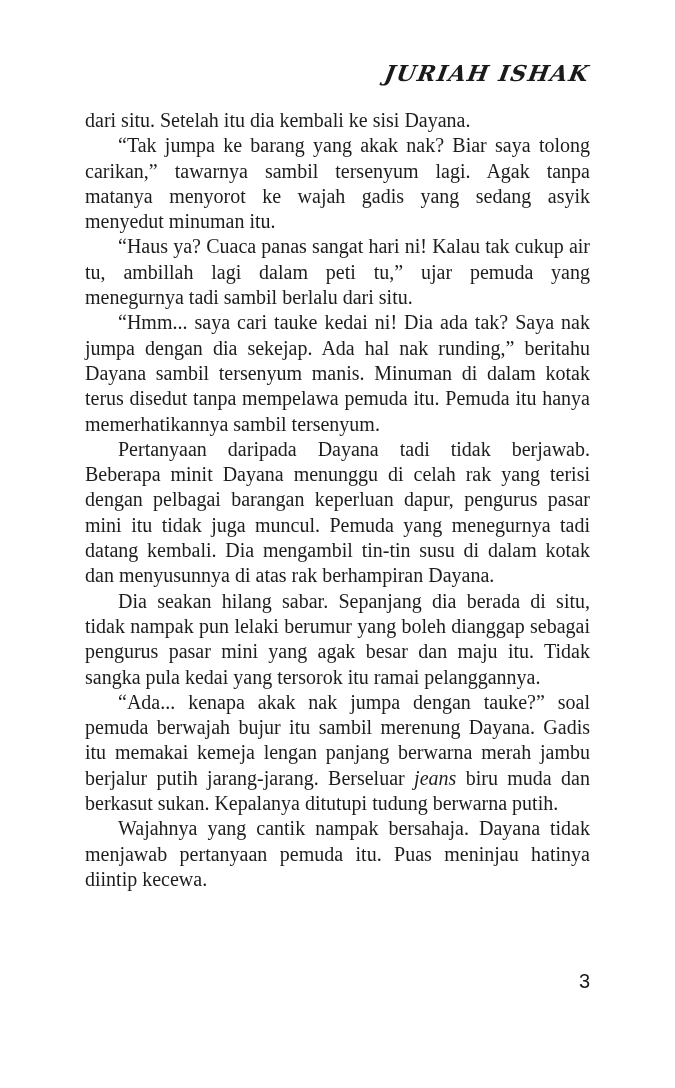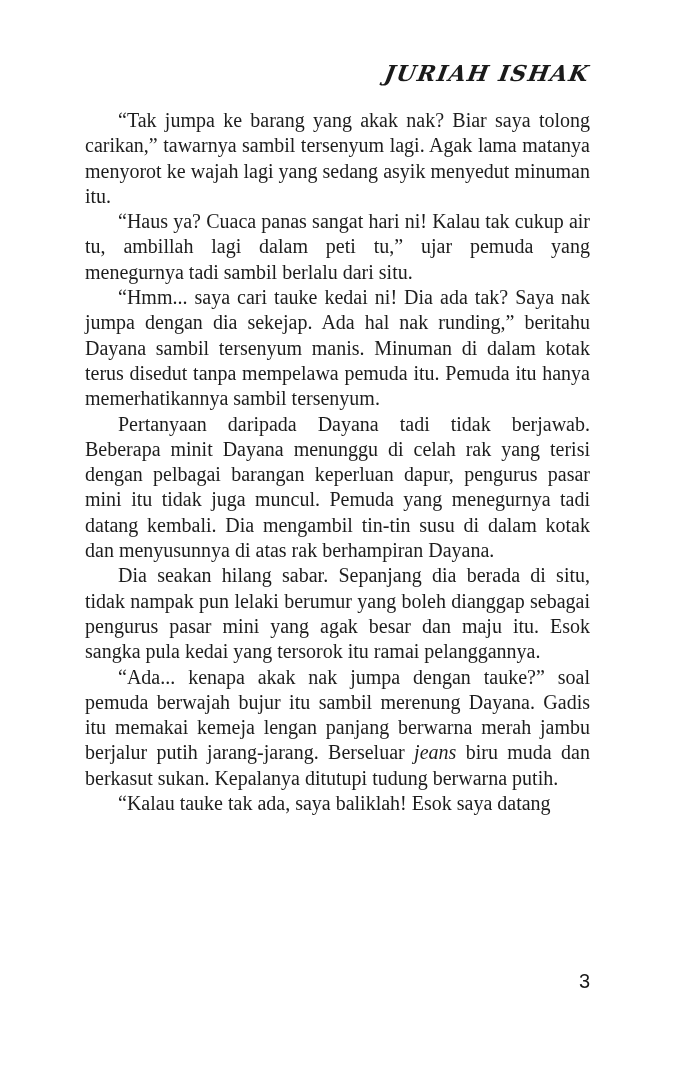--- a/index.html
+++ b/index.html
@@ -71,26 +71,27 @@
 </head>
 <body>
 
 <div class="page">
 
   <div class="running-header">
     <span class="author-name">JURIAH ISHAK</span>
   </div>
 
   <div class="body-text" id="paragraphs-container">
-      <p class="para indent"><span>“Tak jumpa ke barang yang akak nak? Biar saya tolong carikan,” tawarnya sambil tersenyum lagi. Agak lama matanya menyorot ke wajah lagi yang sedang asyik menyedut minuman itu.</span></p>
+      <p class="para"><span>dari situ. Setelah itu dia kembali ke sisi Dayana.</span></p>
+      <p class="para indent"><span>“Tak jumpa ke barang yang akak nak? Biar saya tolong carikan,” tawarnya sambil tersenyum lagi. Agak tanpa matanya menyorot ke wajah gadis yang sedang asyik menyedut minuman itu.</span></p>
       <p class="para indent"><span>“Haus ya? Cuaca panas sangat hari ni! Kalau tak cukup air tu, ambillah lagi dalam peti tu,” ujar pemuda yang menegurnya tadi sambil berlalu dari situ.</span></p>
       <p class="para indent"><span>“Hmm... saya cari tauke kedai ni! Dia ada tak? Saya nak jumpa dengan dia sekejap. Ada hal nak runding,” beritahu Dayana sambil tersenyum manis. Minuman di dalam kotak terus disedut tanpa mempelawa pemuda itu. Pemuda itu hanya memerhatikannya sambil tersenyum.</span></p>
       <p class="para indent"><span>Pertanyaan daripada Dayana tadi tidak berjawab. Beberapa minit Dayana menunggu di celah rak yang terisi dengan pelbagai barangan keperluan dapur, pengurus pasar mini itu tidak juga muncul. Pemuda yang menegurnya tadi datang kembali. Dia mengambil tin-tin susu di dalam kotak dan menyusunnya di atas rak berhampiran Dayana.</span></p>
-      <p class="para indent"><span>Dia seakan hilang sabar. Sepanjang dia berada di situ, tidak nampak pun lelaki berumur yang boleh dianggap sebagai pengurus pasar mini yang agak besar dan maju itu. Esok sangka pula kedai yang tersorok itu ramai pelanggannya.</span></p>
+      <p class="para indent"><span>Dia seakan hilang sabar. Sepanjang dia berada di situ, tidak nampak pun lelaki berumur yang boleh dianggap sebagai pengurus pasar mini yang agak besar dan maju itu. Tidak sangka pula kedai yang tersorok itu ramai pelanggannya.</span></p>
       <p class="para indent"><span>“Ada... kenapa akak nak jumpa dengan tauke?” soal pemuda berwajah bujur itu sambil merenung Dayana. Gadis itu memakai kemeja lengan panjang berwarna merah jambu berjalur putih jarang-jarang. Berseluar </span><em>jeans</em><span> biru muda dan berkasut sukan. Kepalanya ditutupi tudung berwarna putih.</span></p>
-      <p class="para indent"><span>“Kalau tauke tak ada, saya baliklah! Esok saya datang</span></p>
+      <p class="para indent"><span>Wajahnya yang cantik nampak bersahaja. Dayana tidak menjawab pertanyaan pemuda itu. Puas meninjau hatinya diintip kecewa.</span></p>
     </div>
 
   <div class="page-footer">
     <span class="page-number">3</span>
   </div>
 
 </div>
 
 </body></html>

